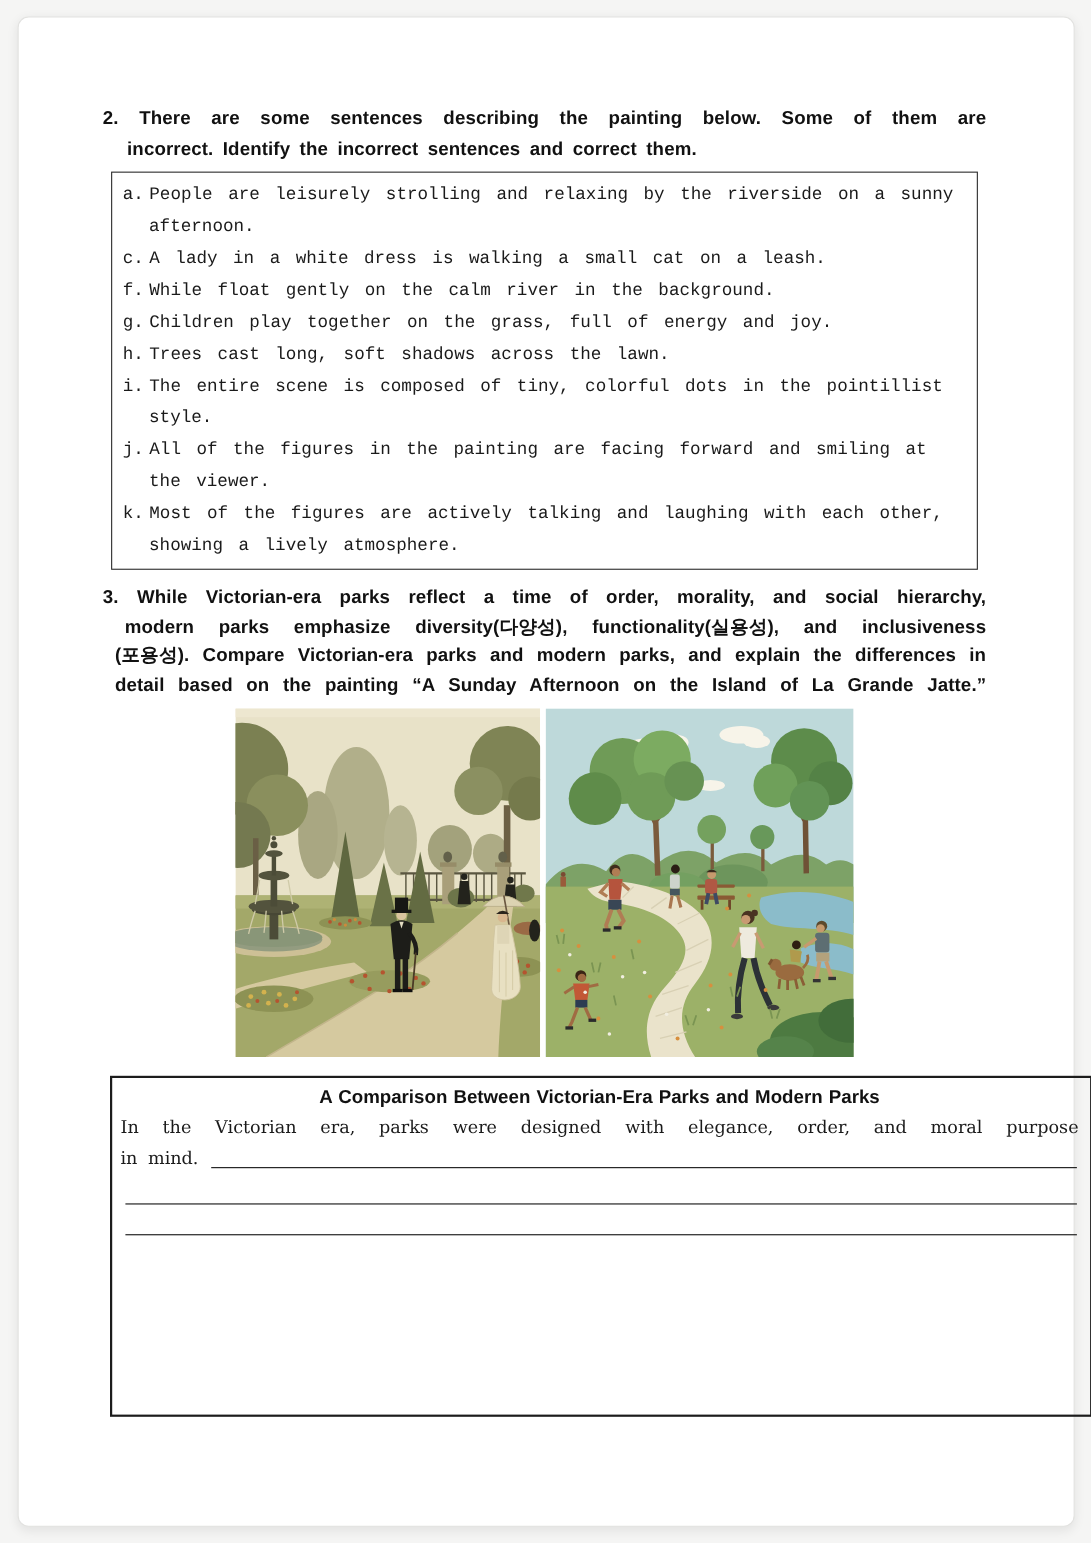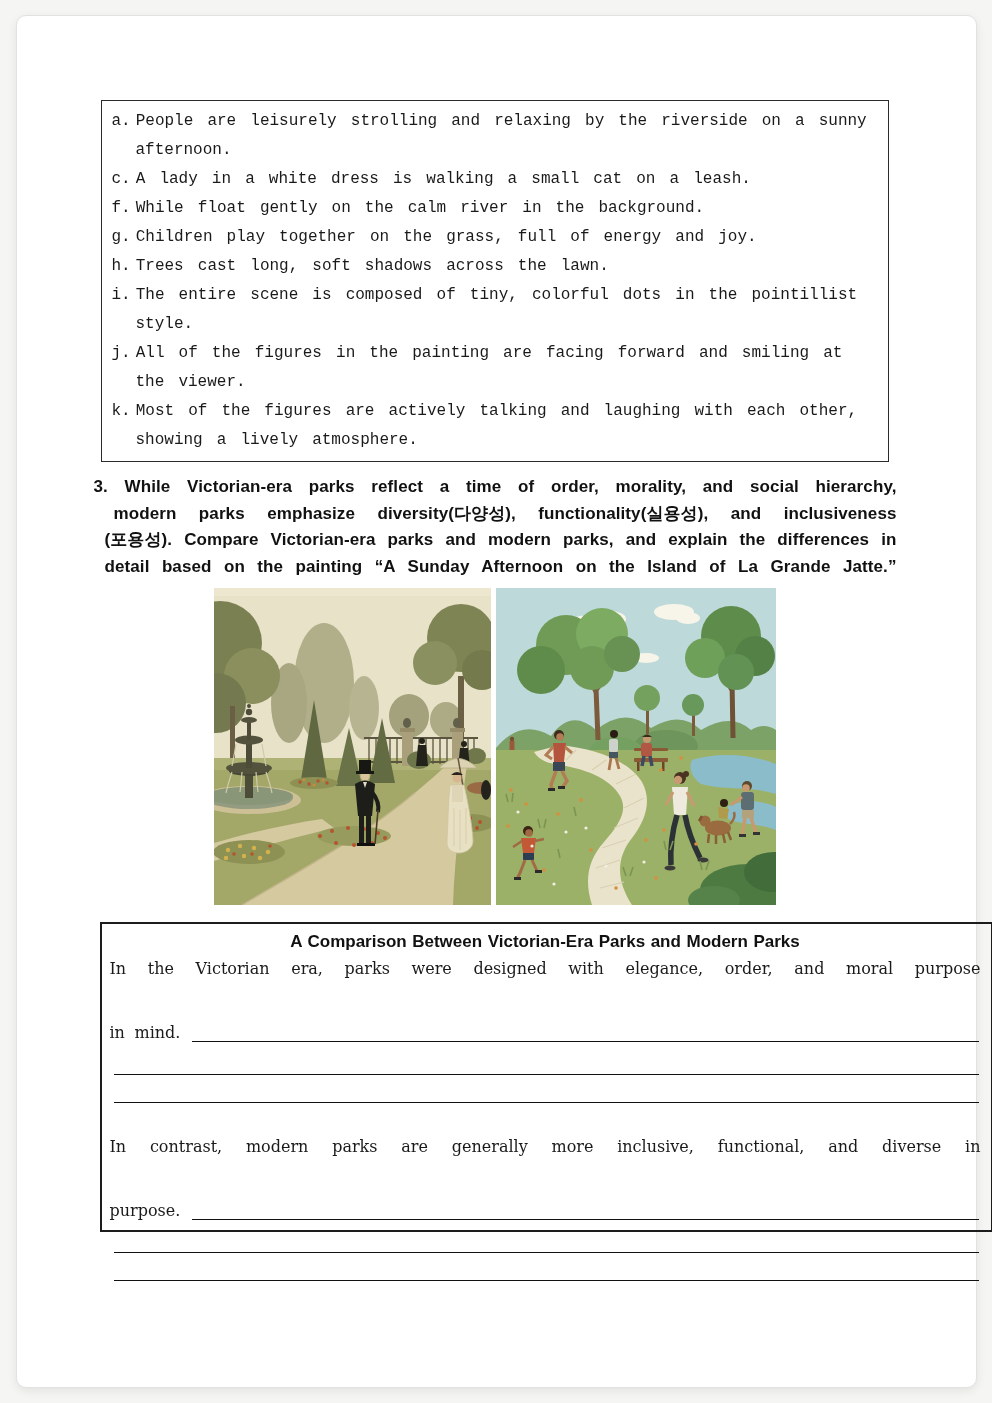--- a/index.html
+++ b/index.html
@@ -75,40 +75,44 @@
   .cb-title {
     font-family: "Liberation Sans", sans-serif;
     font-weight: bold;
     font-size: 17px;
     color: #111;
     text-align: center;
     line-height: 26px;
     word-spacing: 0.05em;
   }
   .line-row { display: flex; }
-  .line-row > span:first-child { white-space: nowrap; margin-top: 36px; }
+  .line-row > span:first-child { white-space: nowrap; }
   .fill-line {
     flex: 1;
     border-bottom: 1.5px solid #111;
     margin: 0 2px 5px 12px;
     align-self: flex-end;
   }
   .full-line {
     height: 28px;
     border-bottom: 1.5px solid #111;
     margin: 0 2px 0 4px;
   }
   .cb-para.second { margin-top: 30px; }
 </style>
 </head>
 <body>
 
 <div class="card">
   <div class="content">
 
+    <div class="q-heading">
+      <div class="jline">2. There are some sentences describing the painting below. Some of them are</div>
+      <div class="plain ind22">incorrect. Identify the incorrect sentences and correct them.</div>
+    </div>
 
     <div class="sentence-box">
       <div class="s-item"><span class="s-label">a.</span><span>People are leisurely strolling and relaxing by the riverside on a sunny afternoon.</span></div>
       <div class="s-item"><span class="s-label">c.</span><span>A lady in a white dress is walking a small cat on a leash.</span></div>
       <div class="s-item"><span class="s-label">f.</span><span>While float gently on the calm river in the background.</span></div>
       <div class="s-item"><span class="s-label">g.</span><span>Children play together on the grass, full of energy and joy.</span></div>
       <div class="s-item"><span class="s-label">h.</span><span>Trees cast long, soft shadows across the lawn.</span></div>
       <div class="s-item"><span class="s-label">i.</span><span>The entire scene is composed of tiny, colorful dots in the pointillist style.</span></div>
       <div class="s-item"><span class="s-label">j.</span><span>All of the figures in the painting are facing forward and smiling at the viewer.</span></div>
       <div class="s-item"><span class="s-label">k.</span><span>Most of the figures are actively talking and laughing with each other, showing a lively atmosphere.</span></div>
@@ -420,25 +424,16 @@
       <div class="cb-title">A Comparison Between Victorian-Era Parks and Modern Parks</div>
       <div class="cb-para">
         <div class="jline">In the Victorian era, parks were designed with elegance, order, and moral purpose</div>
         <div class="line-row">
           <span>in mind.</span>
           <span class="fill-line"></span>
         </div>
         <div class="full-line"></div>
         <div class="full-line"></div>
       </div>
-      <div class="cb-para second">
-        <div class="jline">In contrast, modern parks are generally more inclusive, functional, and diverse in</div>
-        <div class="line-row">
-          <span>purpose.</span>
-          <span class="fill-line"></span>
-        </div>
-        <div class="full-line"></div>
-        <div class="full-line"></div>
-      </div>
     </div>
 
   </div>
 </div>
 
 </body></html>

